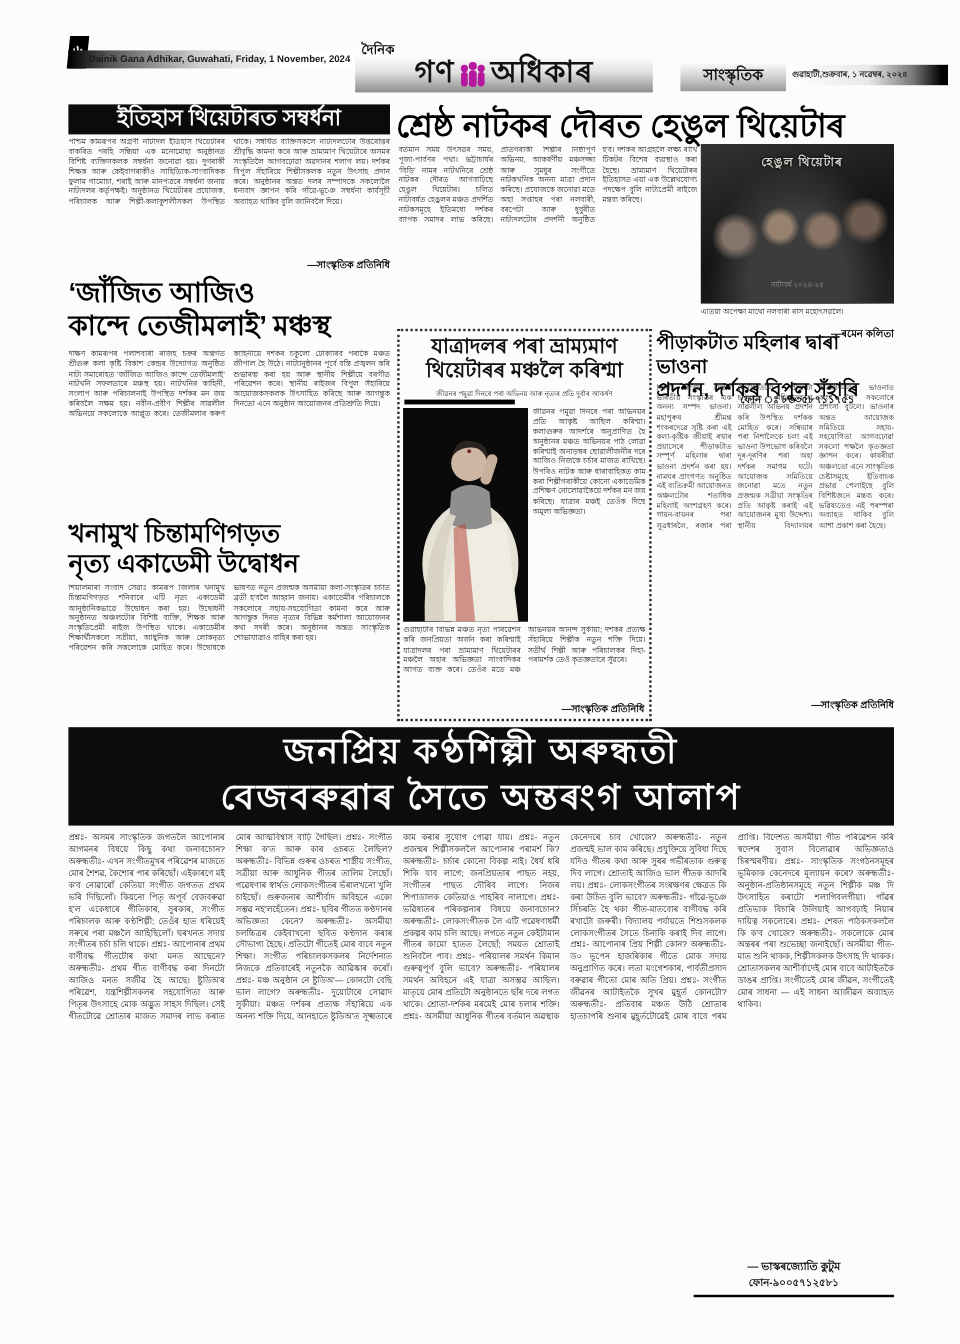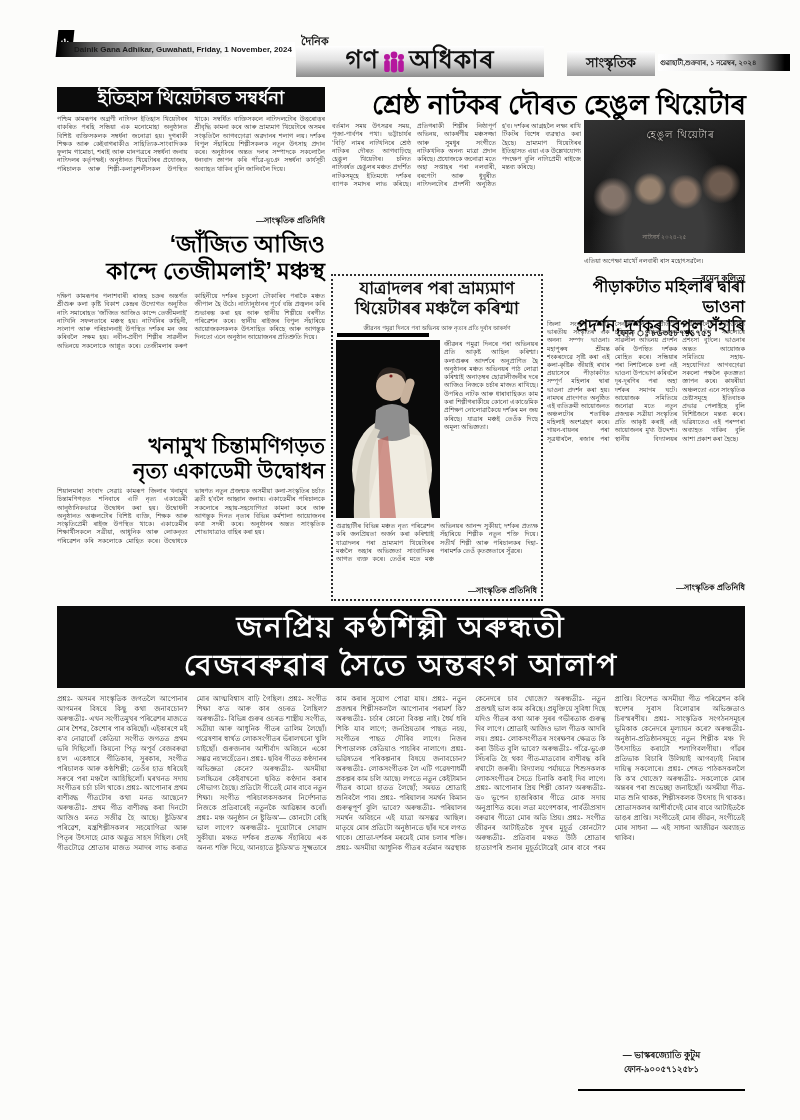--- a/index.html
+++ b/index.html
@@ -28,21 +28,21 @@
     display:flex; align-items:center; justify-content:center; font-size:13px; font-weight:bold; }
   .date-bar { left:658px; top:54px; width:132px; height:17px;
     background:linear-gradient(90deg,#ffffff 0%,#e8e8e8 50%,#777 78%,#000 96%);
     font-size:6.8px; font-weight:bold; color:#222; line-height:17px; padding-left:2px;
     white-space:nowrap; }
 
   
   .body-txt { font-size:6.3px; line-height:1.32; text-align:justify; overflow:hidden;
     color:#1c1c1c; }
   .byline { font-size:8px; font-weight:bold; text-align:right; color:#000; }
-  .hl-center { text-align:right; font-weight:bold; color:#000; }
+  .hl-center { text-align:left; font-weight:bold; color:#000; }
 
   
   .a1-box { left:57px; top:87px; width:268px; height:25px; background:#0b0b0b; color:#fff;
     display:flex; align-items:center; justify-content:center; font-size:18px; font-weight:bold; }
   .a1-body { left:57px; top:115px; width:268px; height:98px; column-count:2; column-gap:7px; }
   .a1-byline { left:170px; top:214px; width:155px; }
 
   
   .a2-hl { left:57px; top:231px; width:268px; font-size:23px; line-height:1.16; }
   .a2-body { left:57px; top:292px; width:268px; height:136px; column-count:2; column-gap:7px; }
@@ -56,22 +56,22 @@
   .hg-body { left:332px; top:122px; width:249px; height:150px; column-count:3; column-gap:6px; }
   .poster { left:584px; top:120px; width:161px; height:133px;
     background:
       radial-gradient(circle at 18% 58%, #84746a 0 7%, rgba(0,0,0,0) 13%),
       radial-gradient(circle at 41% 52%, #97826f 0 8%, rgba(0,0,0,0) 14%),
       radial-gradient(circle at 63% 54%, #8a7465 0 8%, rgba(0,0,0,0) 14%),
       radial-gradient(circle at 85% 48%, #6e5c50 0 7%, rgba(0,0,0,0) 13%),
       radial-gradient(ellipse at 50% 85%, #3c3c3c 0 35%, rgba(0,0,0,0) 65%),
       linear-gradient(160deg,#333 0%,#141414 55%,#232323 100%);
     overflow:hidden; }
-  .poster-title { position:absolute; top:7px; left:16px; width:100%; text-align:center;
-    color:#d8d4ce; font-size:10px; font-weight:normal; letter-spacing:1px;
+  .poster-title { position:absolute; top:7px; left:4px; width:100%; text-align:center;
+    color:#d8d4ce; font-size:10px; font-weight:bold; letter-spacing:1px;
     text-shadow:0 0 3px #000; }
   .poster-sub { position:absolute; bottom:10px; left:0; width:100%; text-align:center;
     color:#9b958d; font-size:6px; }
   .hg-cap { left:584px; top:257px; width:161px; height:14px; font-size:6.3px;
     line-height:1.25; text-align:justify; overflow:hidden; }
   .hg-byline { left:584px; top:272px; width:161px; font-size:8.5px; }
   .hg-phone { left:584px; top:283px; width:161px; font-size:8.5px; font-weight:bold;
     text-align:center;margin-top:44px; }
 
   
@@ -96,21 +96,21 @@
 
   
   .iv-box { left:57px; top:606px; width:688px; height:82px; background:#0c0c0c; color:#fff;
     display:flex; flex-direction:column; align-items:center; justify-content:center;
     font-size:29px; font-weight:bold; line-height:1.3; letter-spacing:2px; }
   .iv-body { left:57px; top:694px; width:688px; height:392px; column-count:5; column-gap:9px;
     font-size:7px; line-height:1.42; }
   .iv-sign { left:578px; top:1048px; width:167px; background:#fcfcfa; text-align:center; }
   .iv-sign .name { font-size:9px; font-weight:bold; }
   .iv-sign .phone { font-size:8.5px; font-weight:bold; border-bottom:2px solid #000;
-    padding-bottom:12px; }
+    padding-bottom:2px; }
 
   .logo-icon { display:inline-flex; align-items:flex-end; }
 </style>
 </head>
 <body>
 
 <div id="page">
 
   <div class="abs pageno">৬</div>
   <div class="abs dateline-en">Dainik Gana Adhikar, Guwahati, Friday, 1 November, 2024</div>

